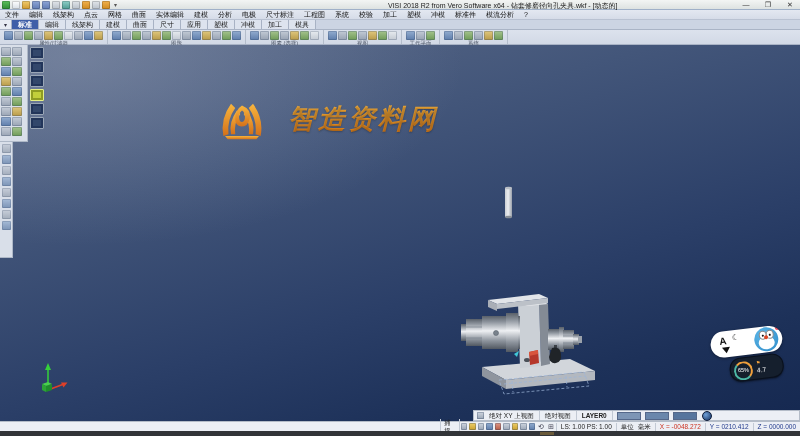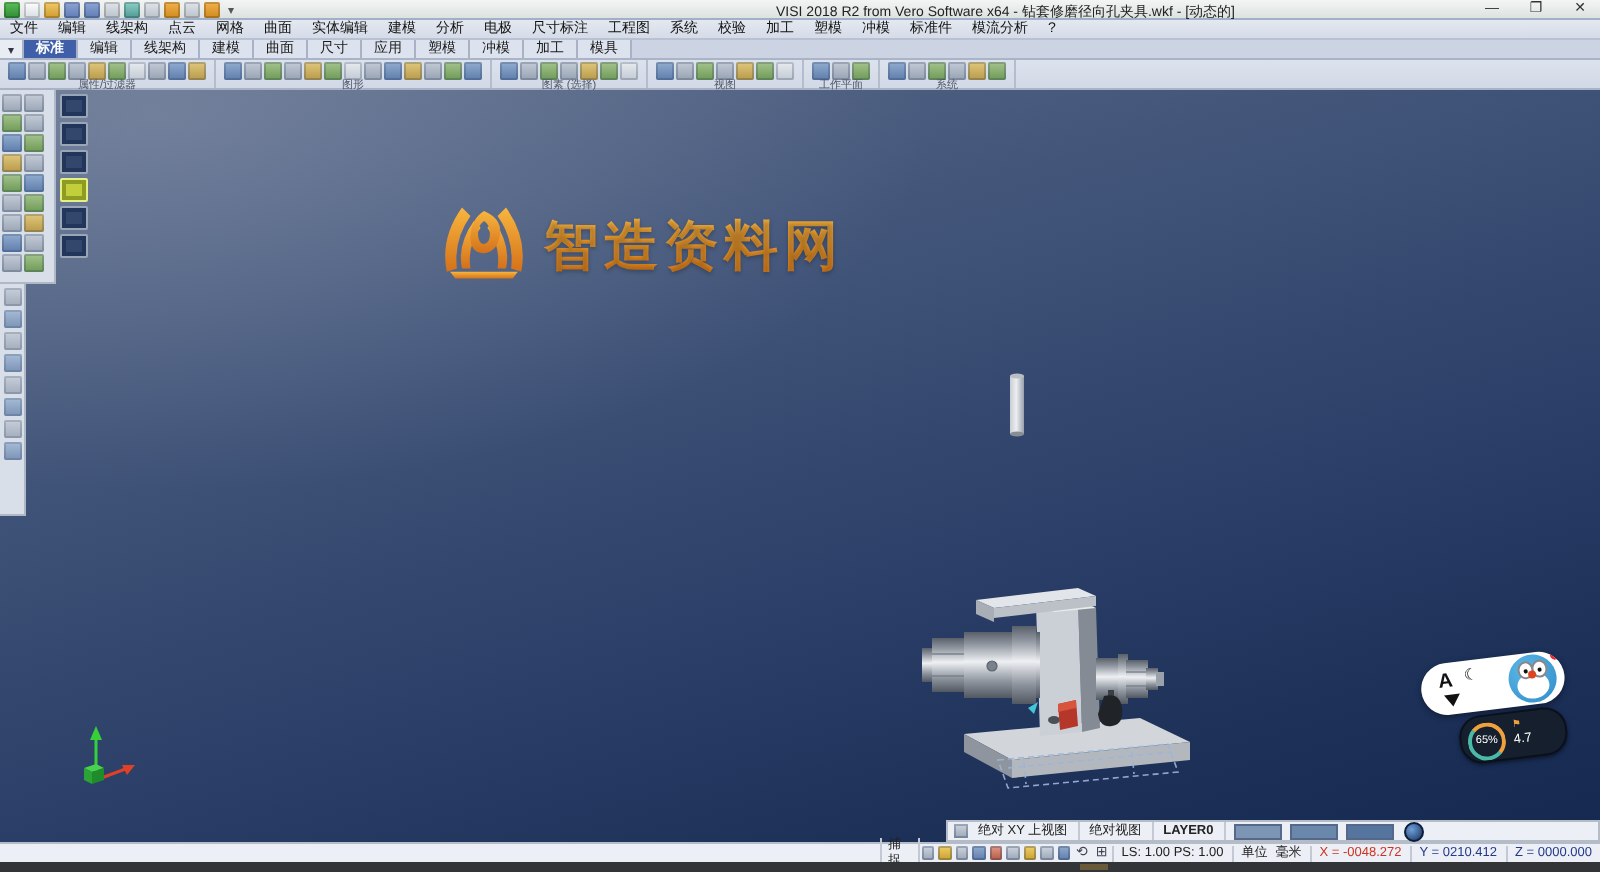--- a/index.html
+++ b/index.html
@@ -77,21 +77,21 @@
   #sidePanelB .sicon{width:9px;opacity:.85;}
   #sidePanelB .sicon:nth-child(2n){background:linear-gradient(#9fb6d4,#6b86ad);}
 
   
   #viewButtons{position:absolute;left:30px;top:47px;display:flex;flex-direction:column;gap:2px;}
   .vbtn{width:12px;height:10px;border:1px solid #9aa6b6;background:#32476b;border-radius:1px;
     box-shadow:inset 0 0 0 2px #22355a;}
   .vbtn.hl{background:#c2cf3a;box-shadow:inset 0 0 0 2px #8f9c22;border-color:#e4ef86;}
 
   
-  #watermark{position:absolute;left:216px;top:52px;display:flex;align-items:flex-end;gap:4px;}
+  #watermark{position:absolute;left:216px;top:52px;display:flex;align-items:center;gap:20px;font-style:italic;}
   #watermark .wtext{font-size:27px;font-weight:bold;letter-spacing:3px;
     background:linear-gradient(#f7b541,#de7a16);-webkit-background-clip:text;background-clip:text;
     color:transparent;text-shadow:0 1px 2px rgba(0,0,0,.25);}
 
   
   #doraWidget{position:absolute;left:710px;top:324px;width:86px;height:60px;transform:rotate(-7deg);}
   .pill{position:absolute;left:2px;top:4px;width:72px;height:26px;border-radius:13px;background:#fff;
     box-shadow:0 1px 3px rgba(0,0,0,.4);overflow:hidden;}
   .pill .ltr{position:absolute;left:9px;top:4px;font-size:10px;font-weight:bold;color:#111;}
   .pill .moon{position:absolute;left:22px;top:3px;font-size:8px;color:#111;}

